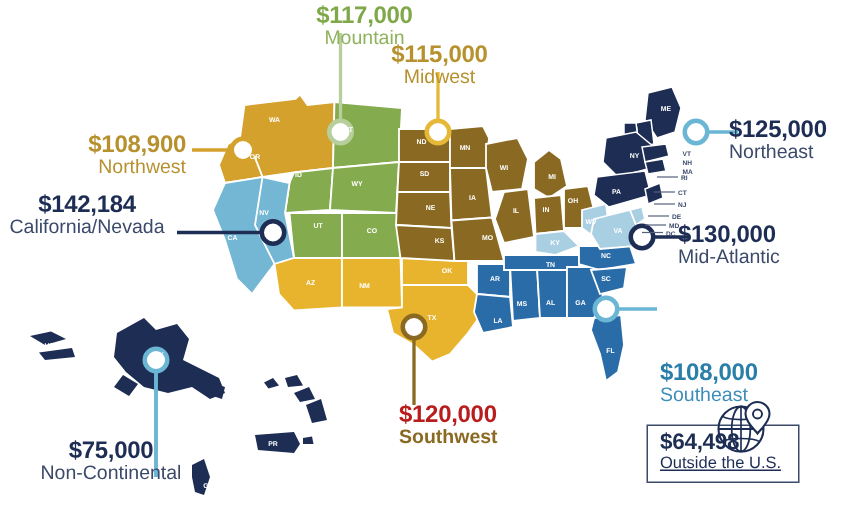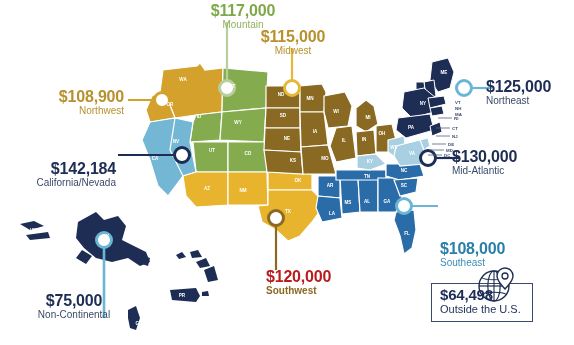--- a/index.html
+++ b/index.html
@@ -3,21 +3,21 @@
 <meta charset="utf-8">
 <style>
   html,body{margin:0;padding:0;background:#ffffff;}
   body{width:574px;height:345px;position:relative;overflow:hidden;
        font-family:"Liberation Sans","DejaVu Sans",sans-serif;}
   .stage{position:absolute;left:0;top:0;width:574px;height:345px;}
   svg.map{position:absolute;left:0;top:0;width:574px;height:345px;}
 
   .callout{position:absolute;white-space:nowrap;}
   .amount{font-size:16px;font-weight:bold;letter-spacing:-0.2px;line-height:17px;}
-  .region{font-size:10px;line-height:12px;font-weight:normal;}
+  .region{font-size:13px;line-height:12px;font-weight:normal;}
   .ta-r{text-align:right;}
   .ta-l{text-align:left;}
   .ta-c{text-align:center;}
 
   .c-gold   .amount{color:#b8912f;} .c-gold   .region{color:#b8912f;}
   .c-green  .amount{color:#7fa949;} .c-green  .region{color:#8fb35c;}
   .c-navy   .amount{color:#1d2d54;} .c-navy   .region{color:#3b4a6b;}
   .c-blue   .amount{color:#2a7fa8;margin-top:44px;} .c-blue   .region{color:#3d8dba;}
   .c-brown  .amount{color:#b91c1c;} .c-brown  .region{color:#8a6a22;font-weight:bold;}
 
@@ -211,21 +211,21 @@
   <div class="callout c-gold ta-r" style="left:2px;top:88px;width:122px;">
     <div class="amount">$108,900</div>
     <div class="region">Northwest</div>
   </div>
 
   <div class="callout c-green ta-c" style="left:188px;top:2px;width:110px;">
     <div class="amount">$117,000</div>
     <div class="region">Mountain</div>
   </div>
 
-  <div class="callout c-navy ta-r" style="left:0px;top:160px;width:116px;">
+  <div class="callout c-navy ta-r" style="left:0px;top:128px;width:116px;text-align:center;">
     <div class="amount">$142,184</div>
     <div class="region">California/Nevada</div>
   </div>
 
   <div class="callout c-gold ta-c" style="left:240px;top:28px;width:106px;">
     <div class="amount">$115,000</div>
     <div class="region">Midwest</div>
   </div>
 
   <div class="callout c-brown ta-l" style="left:266px;top:268px;width:120px;">
@@ -248,21 +248,21 @@
     <div class="region">Northeast</div>
   </div>
 
   <div class="callout c-navy ta-c" style="left:18px;top:292px;width:112px;">
     <div class="amount">$75,000</div>
     <div class="region">Non-Continental</div>
   </div>
 
   <div class="outbox" style="left:431px;top:283px;width:102px;height:39px;">
     <div class="amount" style="margin:3px 0 0 8px;">$64,498</div>
-    <div class="region" style="margin:0 0 0 8px;">Outside the U.S.</div>
+    <div class="region" style="margin:0 0 0 8px;text-decoration:underline;">Outside the U.S.</div>
   </div>
 
   <svg class="globe" style="left:474px;top:264px;width:42px;height:42px;" viewBox="0 0 42 42">
     <circle cx="20" cy="22" r="15" fill="none" stroke="#1d2d54" stroke-width="1.4"></circle>
     <ellipse cx="20" cy="22" rx="6.2" ry="15" fill="none" stroke="#1d2d54" stroke-width="1.2"></ellipse>
     <line x1="5" y1="22" x2="35" y2="22" stroke="#1d2d54" stroke-width="1.2"></line>
     <path d="M7.6,13.6 C12,16.4 28,16.4 32.4,13.6" fill="none" stroke="#1d2d54" stroke-width="1.1"></path>
     <path d="M7.6,30.4 C12,27.6 28,27.6 32.4,30.4" fill="none" stroke="#1d2d54" stroke-width="1.1"></path>
     <line x1="20" y1="7" x2="20" y2="37" stroke="#1d2d54" stroke-width="1.1"></line>
     <path d="M31,4 C35.4,4 39,7.6 39,12 C39,17 33.5,22 31,25 C28.5,22 23,17 23,12 C23,7.6 26.6,4 31,4 Z" fill="#ffffff" stroke="#1d2d54" stroke-width="1.4"></path>

